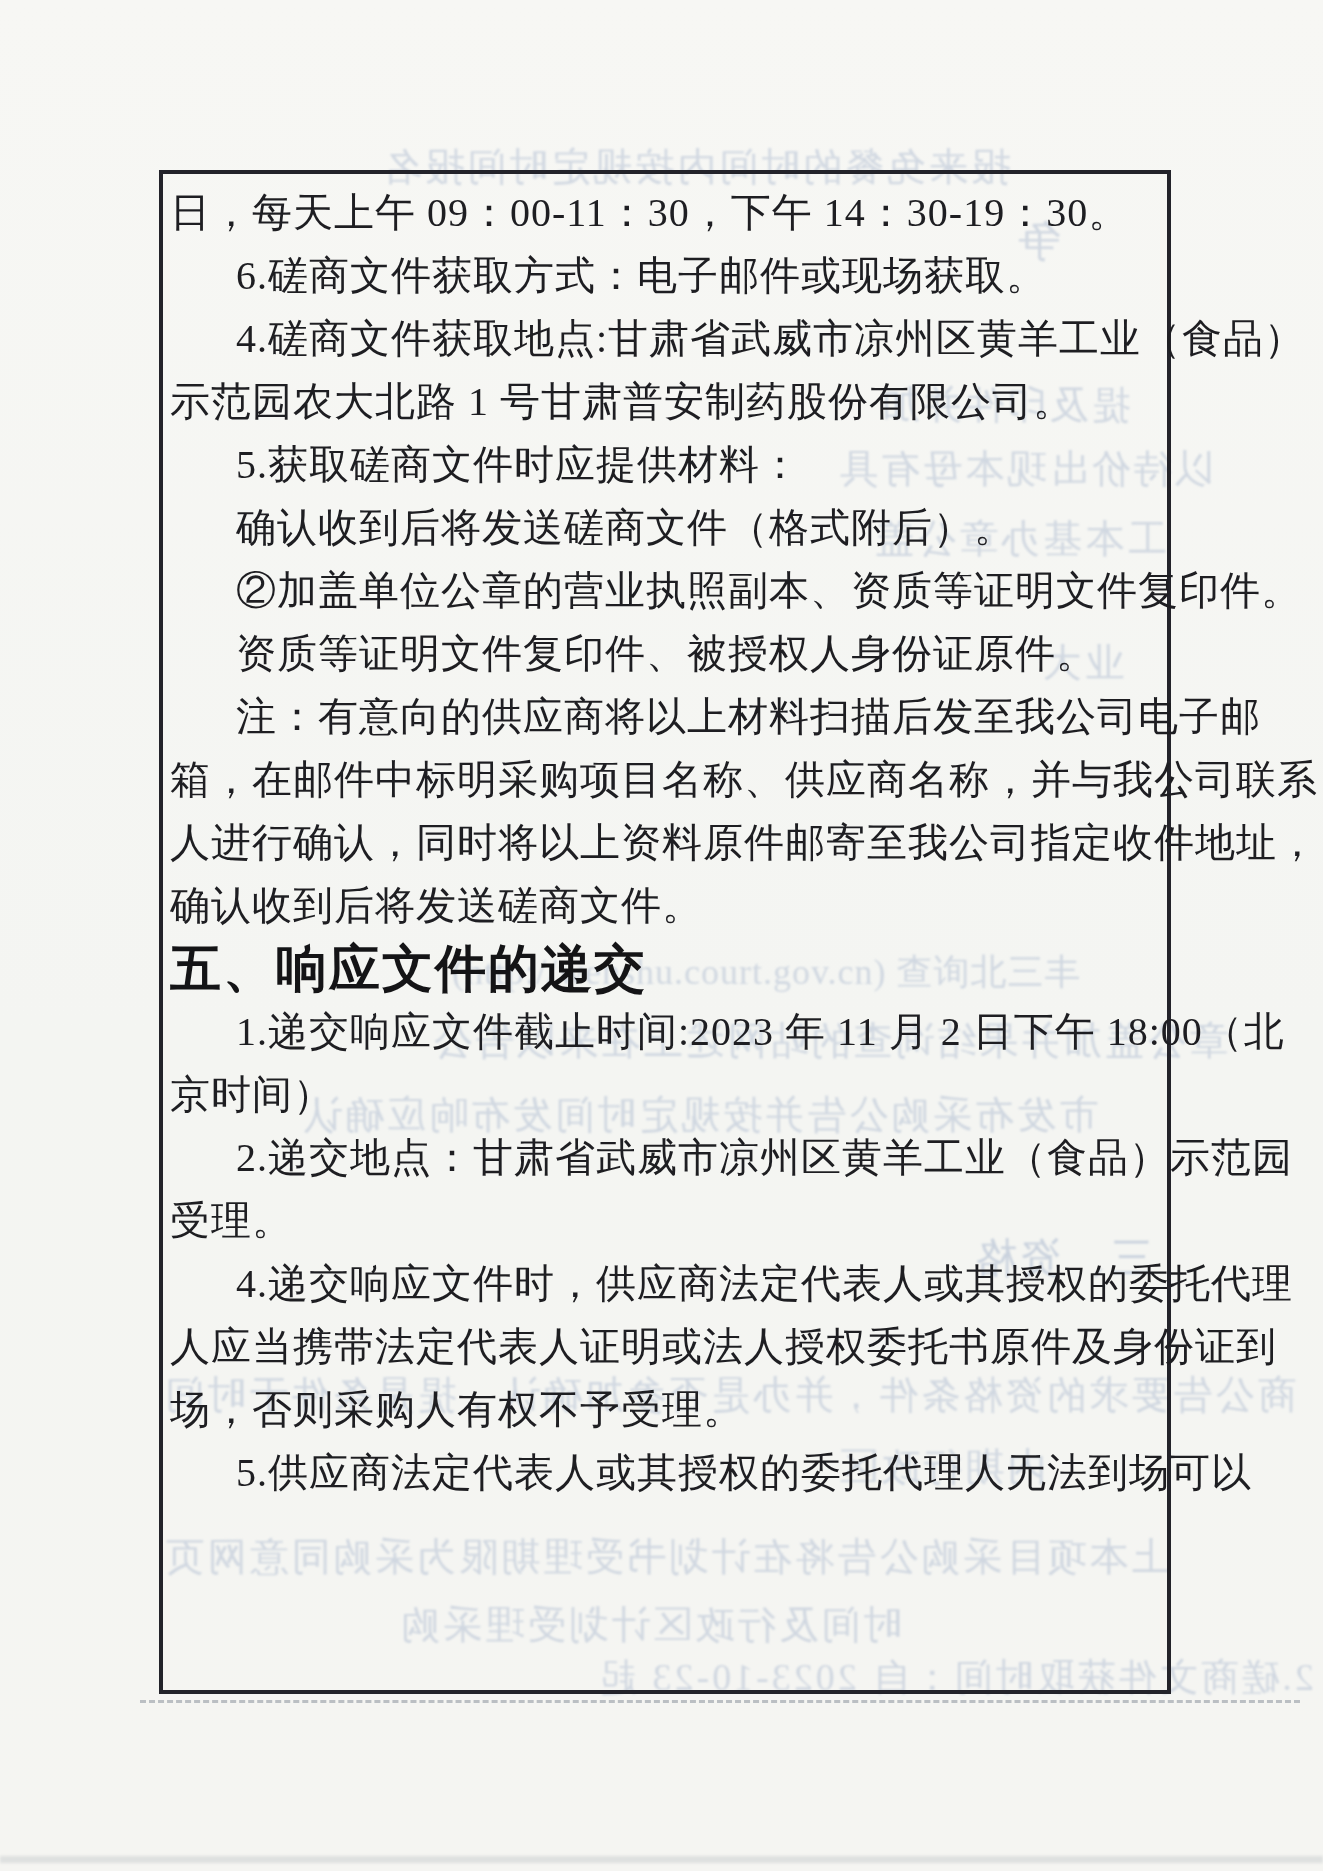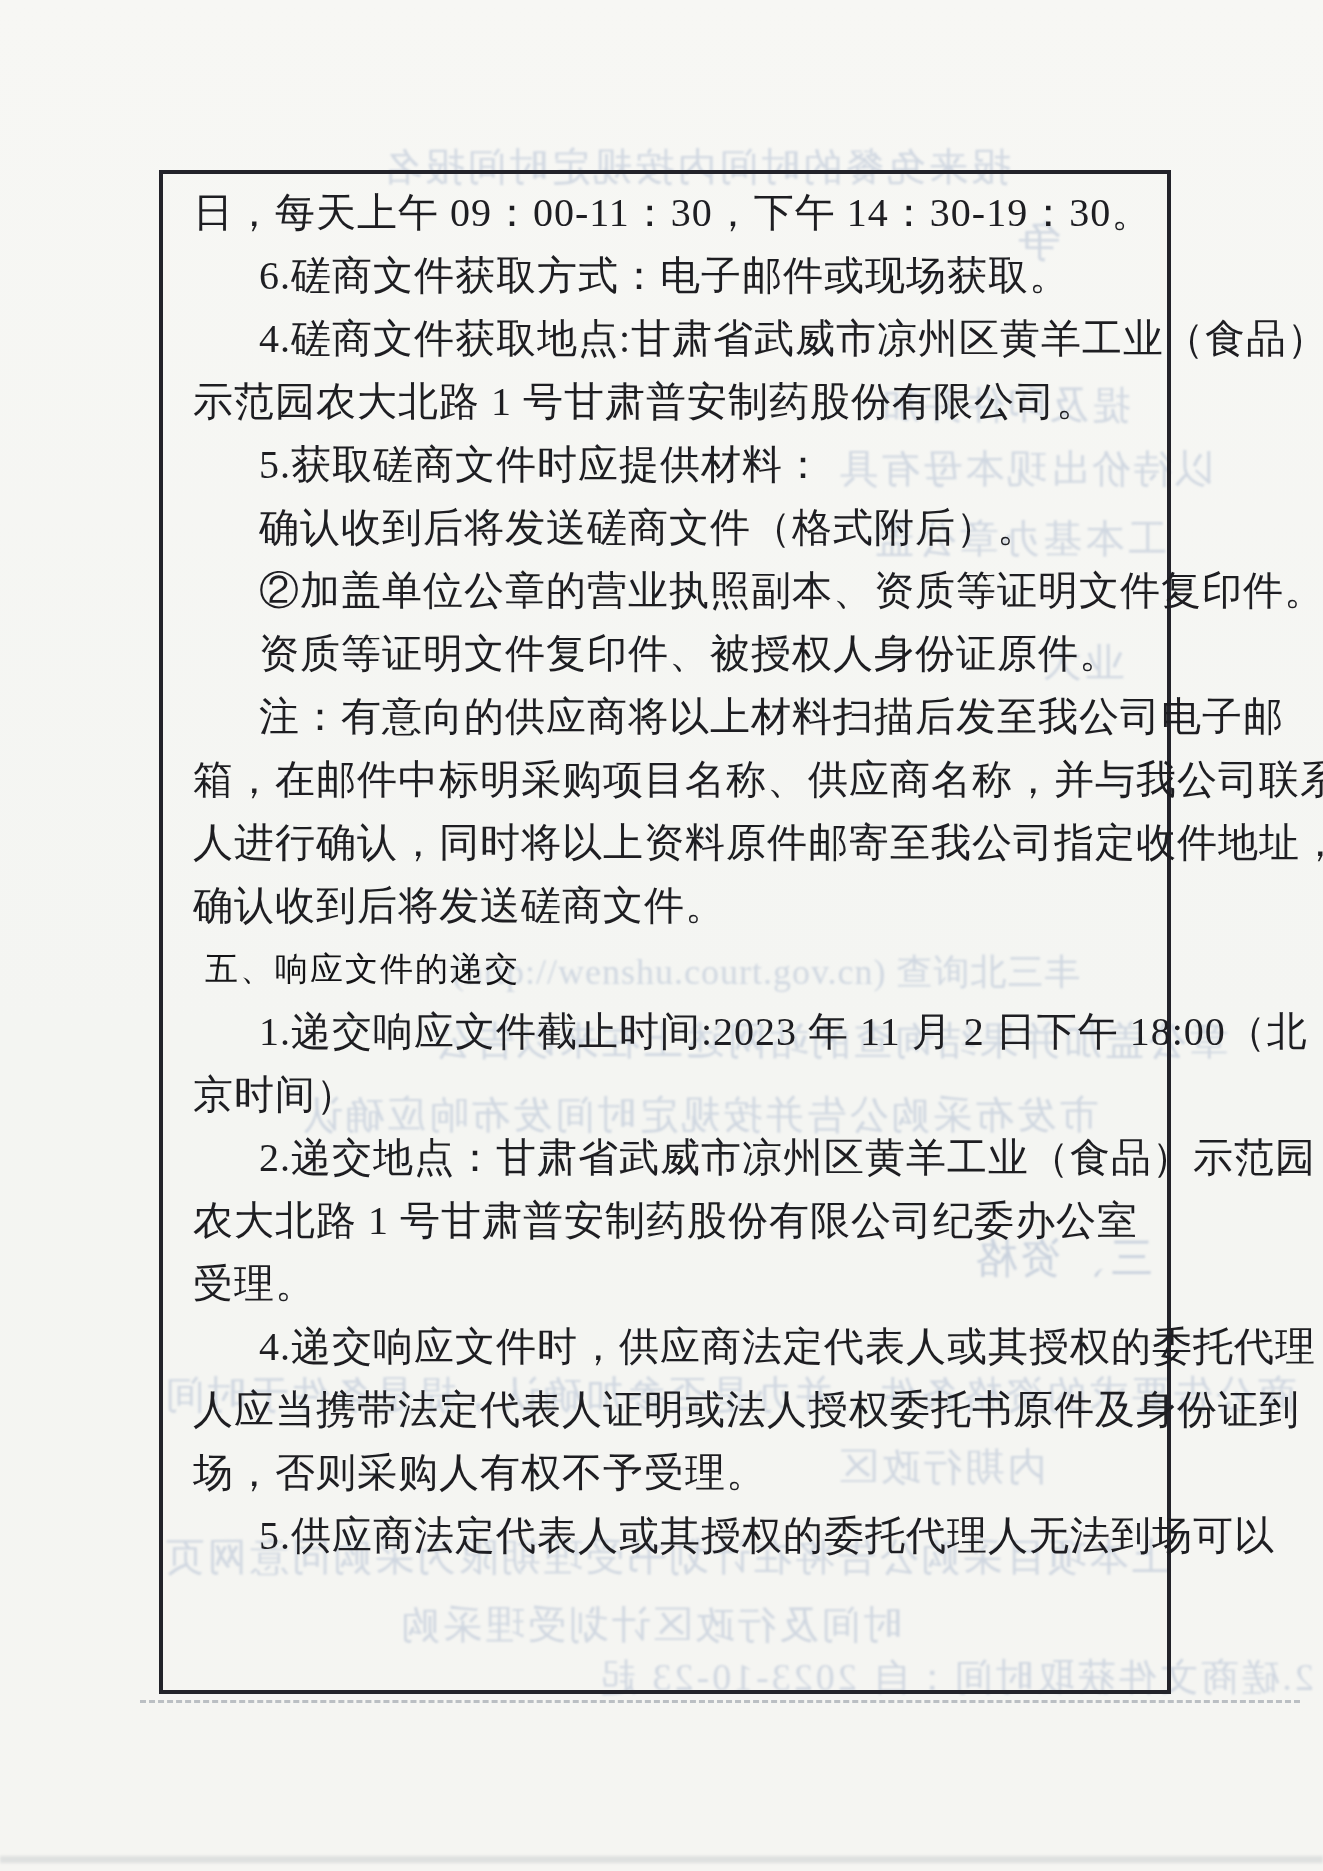--- a/index.html
+++ b/index.html
@@ -13,29 +13,29 @@
     position:absolute;left:0;top:0;width:1323px;height:1871px;
     background:linear-gradient(180deg,#f7f7f4 0%,#f4f5f2 55%,#f5f5f2 100%);
   }
   
   .doc-box{
     position:absolute;left:159px;top:170px;width:1012px;height:1524px;
     border:4px solid #23232a;box-sizing:border-box;background:transparent;
   }
   
   .text-block{
-    position:absolute;left:193px;top:181px;width:986px;
+    position:absolute;left:170px;top:181px;width:986px;
     font-size:40px;line-height:63px;letter-spacing:1px;color:#1e1e22;
     white-space:nowrap;
   }
   .line{height:63px;}
   .indent{padding-left:66px;}
   .heading{
     font-family:"Liberation Sans","DejaVu Sans",sans-serif;
-    font-weight:400;font-size:33px;color:#141416;letter-spacing:2px;margin-left:12px;
+    font-weight:700;font-size:51px;color:#141416;letter-spacing:2px;
   }
   
   .ghost{
     position:absolute;white-space:nowrap;
     font-size:39px;letter-spacing:3px;color:#9fafc9;opacity:.42;
     filter:blur(1.2px);
     transform:scaleX(-1);
   }
   .ghost.noflip{transform:none;}
   .g1{left:380px;top:140px;}
@@ -99,21 +99,20 @@
   <div class="line indent">②加盖单位公章的营业执照副本、资质等证明文件复印件。</div>
   <div class="line indent">资质等证明文件复印件、被授权人身份证原件。</div>
   <div class="line indent">注：有意向的供应商将以上材料扫描后发至我公司电子邮</div>
   <div class="line flush">箱，在邮件中标明采购项目名称、供应商名称，并与我公司联系</div>
   <div class="line flush">人进行确认，同时将以上资料原件邮寄至我公司指定收件地址，</div>
   <div class="line flush">确认收到后将发送磋商文件。</div>
   <div class="line heading">五、响应文件的递交</div>
   <div class="line indent">1.递交响应文件截止时间:2023 年 11 月 2 日下午 18:00（北</div>
   <div class="line flush">京时间）</div>
   <div class="line indent">2.递交地点：甘肃省武威市凉州区黄羊工业（食品）示范园</div>
-  <div class="line flush">农大北路 1 号甘肃普安制药股份有限公司纪委办公室</div>
   <div class="line flush">受理。</div>
   <div class="line indent">4.递交响应文件时，供应商法定代表人或其授权的委托代理</div>
   <div class="line flush">人应当携带法定代表人证明或法人授权委托书原件及身份证到</div>
   <div class="line flush">场，否则采购人有权不予受理。</div>
   <div class="line indent">5.供应商法定代表人或其授权的委托代理人无法到场可以</div>
 </div>
 
 <div class="bleed-rule"></div>
 <div class="bottom-streak"></div>
 

